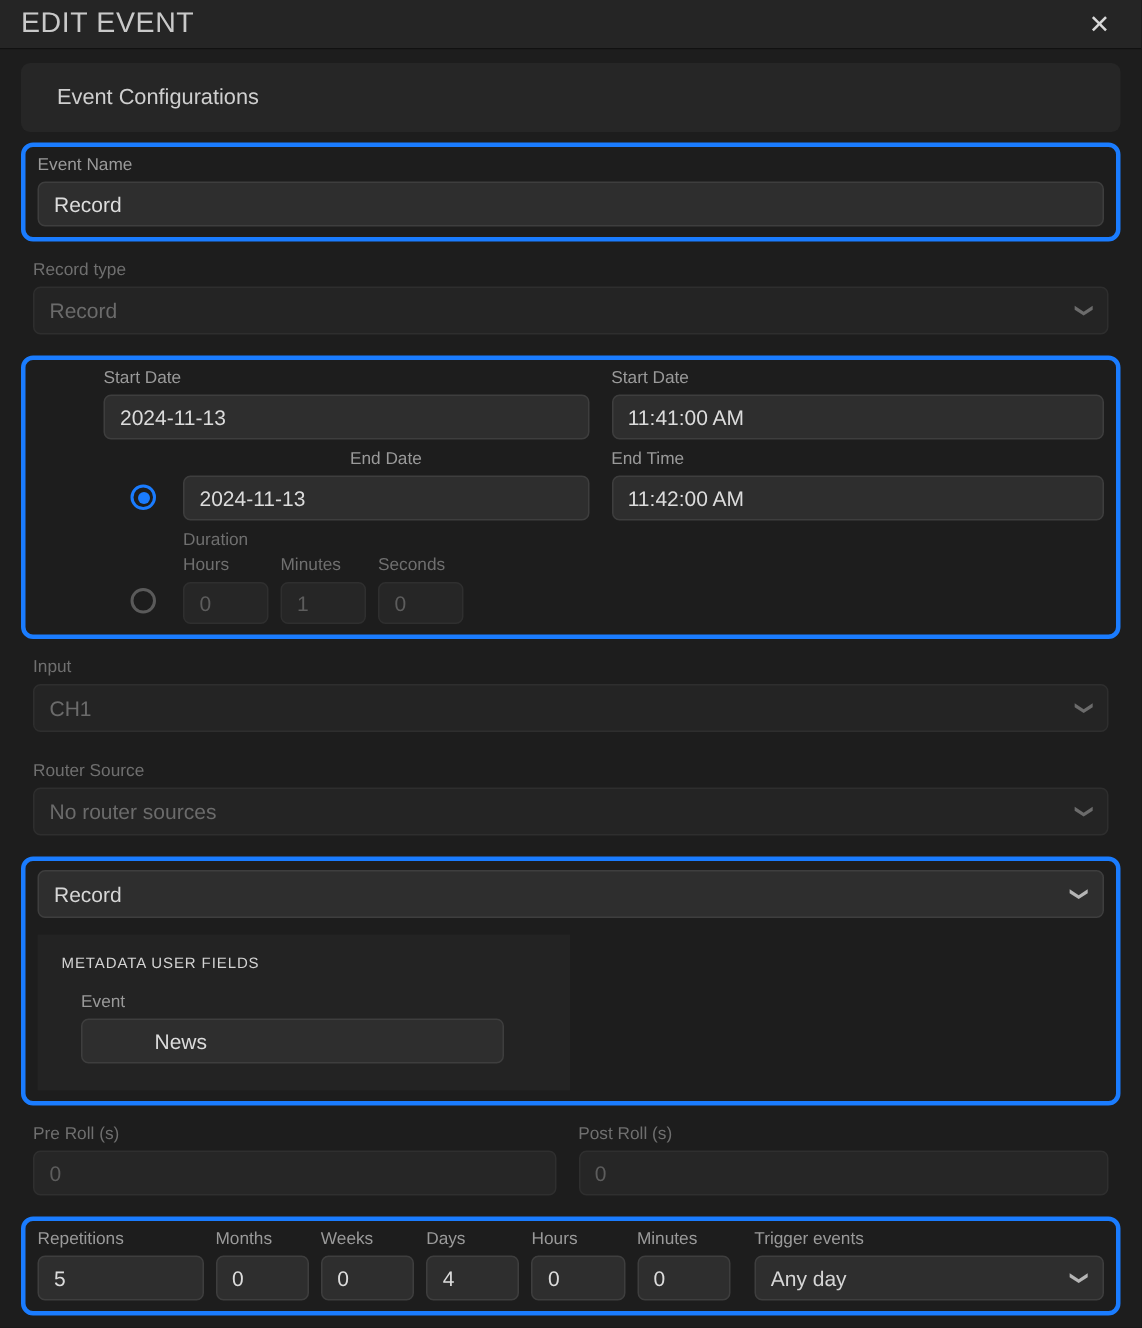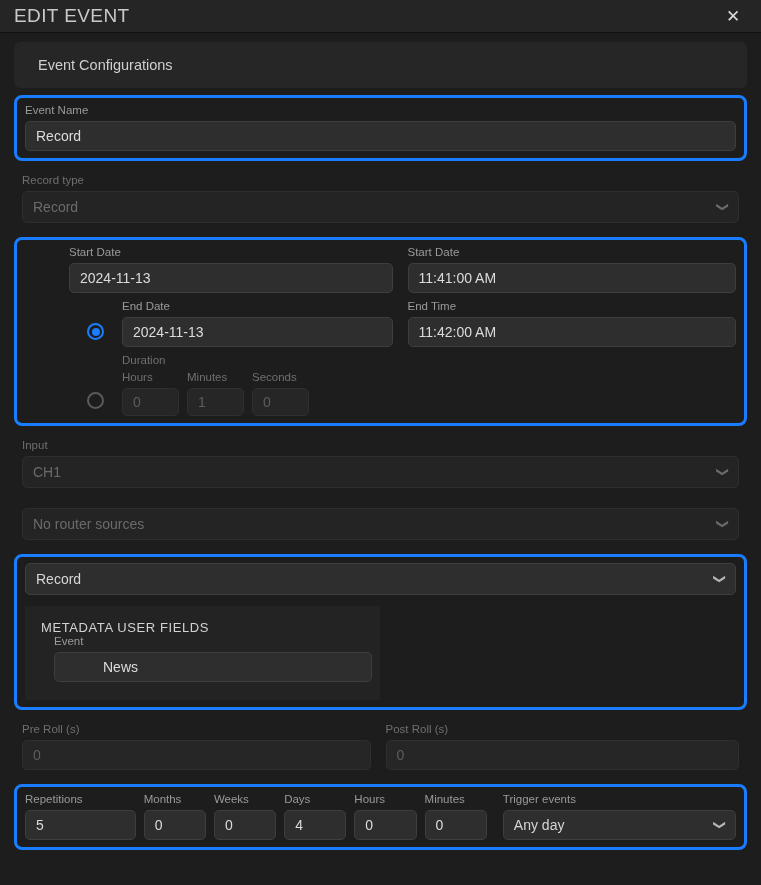--- a/index.html
+++ b/index.html
@@ -134,25 +134,26 @@
 
   
   .meta-box {
     background: #232323;
     margin-top: 11px;
     padding: 14px 16px 18px 16px;
     width: 355px;
   }
   .meta-title {
     color: #d3d3d3;
-    font-size: 13px;
+    font-size: 10px;
     letter-spacing: .6px;
+    margin-bottom: 14px;
   }
   .meta-field { padding-left: 13px; }
-  .meta-field .input { width: 318px; height: 30px; padding-left: 48px; }
+  .meta-field .input { width: 282px; height: 30px; padding-left: 48px; }
 
   
   .roll { display: flex; }
   .roll > div { width: 50%; }
   .roll > div:first-child { padding-right: 10px; }
   .roll > div:last-child  { padding-left: 5px; }
 
   
   .rep-row { display: flex; align-items: flex-end; gap: 8px; }
   .rep-cell-rep { width: 112px; }
@@ -195,21 +196,21 @@
           <label class="label">Start Date</label>
           <div class="input">2024-11-13</div>
         </div>
         <div class="dt-right">
           <label class="label">Start Date</label>
           <div class="input">11:41:00 AM</div>
         </div>
       </div>
 
       <div class="row radio-row">
-        <div class="dt-left" style="display:flex;align-items:flex-end;padding-right:10px;">
+        <div class="dt-left" style="display:flex;align-items:flex-end;padding-right:10px;text-align:center;">
           <div class="radio">
             <div class="dot"></div>
           </div>
           <div style="flex:1;">
             <label class="label">End Date</label>
             <div class="input">2024-11-13</div>
           </div>
         </div>
         <div class="dt-right">
           <label class="label">End Time</label>
@@ -244,20 +245,21 @@
 
     <div class="plain">
       <label class="label dim">Input</label>
       <div class="select muted">
         <span>CH1</span>
         <span class="chev" style="display: inline-block; transform: rotate(90deg);">❯</span>
       </div>
     </div>
 
     <div class="plain">
+      <label class="label dim">Router Source</label>
       <div class="select muted">
         <span>No router sources</span>
         <span class="chev" style="display: inline-block; transform: rotate(90deg);">❯</span>
       </div>
     </div>
 
     <div class="hl">
       <div class="select">
         <span>Record</span>
         <span class="chev" style="display: inline-block; transform: rotate(90deg);">❯</span>

